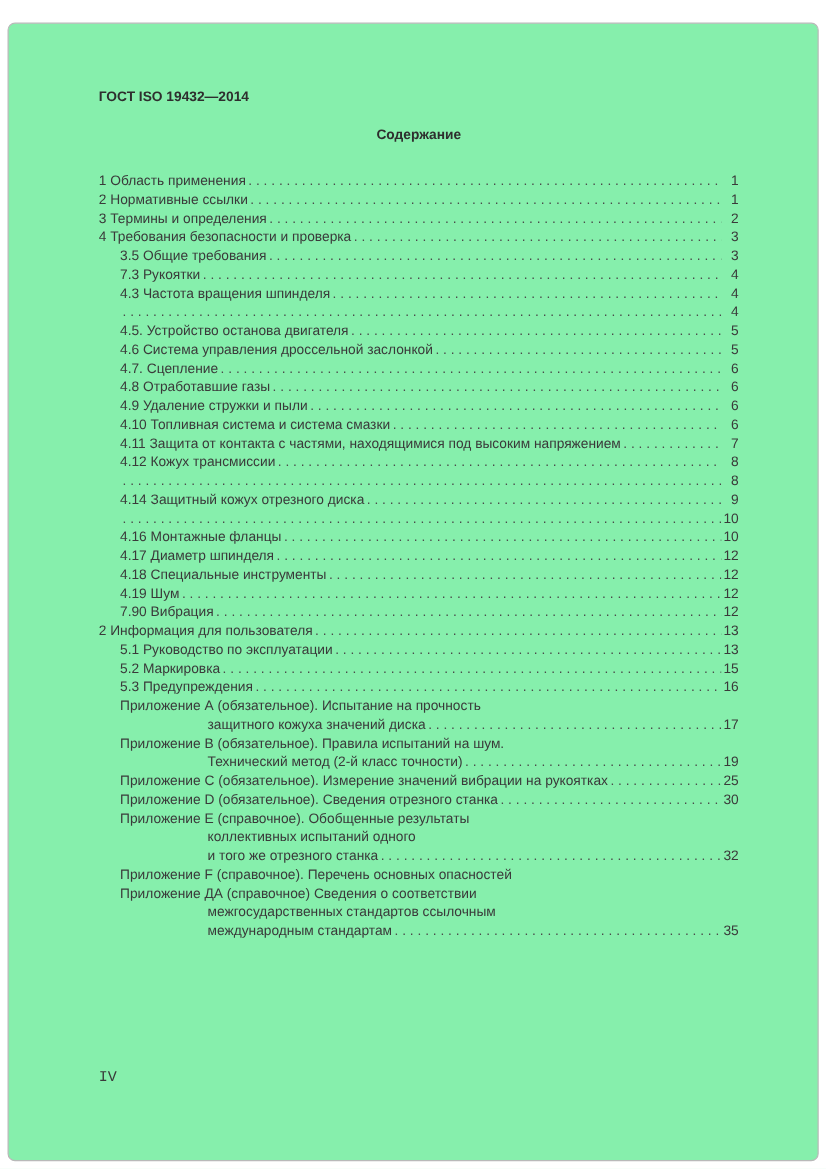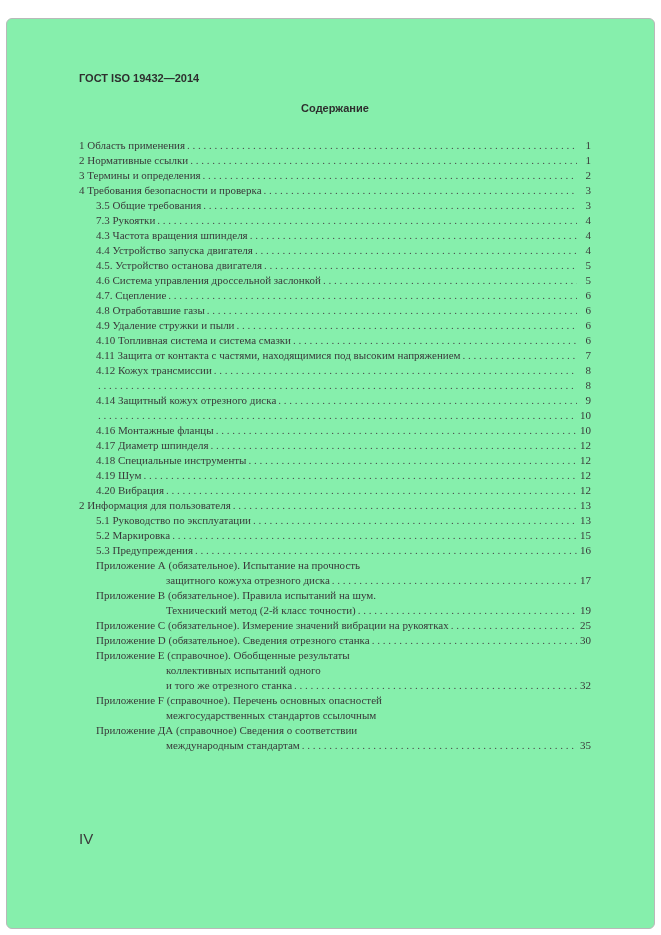--- a/index.html
+++ b/index.html
@@ -19,33 +19,33 @@
   .doc-header{
     font-size:11px;font-weight:bold;color:#2e2e2e;line-height:15px;
   }
   .doc-title{
     margin:14px 0 0 0;
     font-size:11px;font-weight:bold;color:#2e2e2e;
     text-align:center;line-height:16px;
   }
   .toc{margin-top:22px;font-size:11px;}
   .entry{margin:0;}
-  .line{display:flex;align-items:flex-end;line-height:15px;font-family:Liberation Serif, serif;}
+  .line{display:flex;align-items:flex-end;line-height:15px;}
   .lvl1 > .line{margin-left:17px;}
   .lvl0 > .line{margin-left:0;}
   .lvl1 > .line.cont, .lvl0 > .line.cont{margin-left:87px;}
   .lbl{white-space:nowrap;flex:0 0 auto;}
   .dots{
     flex:1 1 auto;overflow:hidden;white-space:nowrap;
     padding:0 2px;color:#4a4a4a;
   }
   .pg{flex:0 0 auto;min-width:14px;text-align:right;}
   .doc-footer{
-    position:absolute;left:72px;top:812px;
-    font-size:15px;color:#3a3a3a;line-height:15px;
+    position:absolute;left:72px;top:836px;
+    font-size:12px;color:#3a3a3a;line-height:15px;font-family:Liberation Mono, monospace;
   }
 </style>
 </head>
 <body>
 
 <div class="sheet">
   <div class="doc-header">ГОСТ ISO 19432—2014</div>
   <h1 class="doc-title">Содержание</h1>
   <div class="toc" id="toc">
       <div class="entry lvl0">
@@ -92,21 +92,20 @@
       </div>
       <div class="entry lvl1">
         <div class="line">
           <span class="lbl">4.3 Частота вращения шпинделя</span>
           <span class="dots">. . . . . . . . . . . . . . . . . . . . . . . . . . . . . . . . . . . . . . . . . . . . . . . . . . . . . . . . . . . . . . . . . . . . . . . . . . . . . . . . . . . . . . . . . . . . . . . . . . . . . . . . . . . . . . . . . . . . . . . . . . . . . . . . . . . . . . . . . . . . . . . . . . . . . . . . . . . . . . . . . . . . . . . . . . </span>
           <span class="pg">4</span>
         </div>
       </div>
       <div class="entry lvl1">
         <div class="line">
-          <span class="lbl">4.4 Устройство запуска двигателя</span>
           <span class="dots">. . . . . . . . . . . . . . . . . . . . . . . . . . . . . . . . . . . . . . . . . . . . . . . . . . . . . . . . . . . . . . . . . . . . . . . . . . . . . . . . . . . . . . . . . . . . . . . . . . . . . . . . . . . . . . . . . . . . . . . . . . . . . . . . . . . . . . . . . . . . . . . . . . . . . . . . . . . . . . . . . . . . . . . . . . </span>
           <span class="pg">4</span>
         </div>
       </div>
       <div class="entry lvl1">
         <div class="line">
           <span class="lbl">4.5. Устройство останова двигателя</span>
           <span class="dots">. . . . . . . . . . . . . . . . . . . . . . . . . . . . . . . . . . . . . . . . . . . . . . . . . . . . . . . . . . . . . . . . . . . . . . . . . . . . . . . . . . . . . . . . . . . . . . . . . . . . . . . . . . . . . . . . . . . . . . . . . . . . . . . . . . . . . . . . . . . . . . . . . . . . . . . . . . . . . . . . . . . . . . . . . . </span>
           <span class="pg">5</span>
         </div>
@@ -202,21 +201,21 @@
       </div>
       <div class="entry lvl1">
         <div class="line">
           <span class="lbl">4.19 Шум</span>
           <span class="dots">. . . . . . . . . . . . . . . . . . . . . . . . . . . . . . . . . . . . . . . . . . . . . . . . . . . . . . . . . . . . . . . . . . . . . . . . . . . . . . . . . . . . . . . . . . . . . . . . . . . . . . . . . . . . . . . . . . . . . . . . . . . . . . . . . . . . . . . . . . . . . . . . . . . . . . . . . . . . . . . . . . . . . . . . . . </span>
           <span class="pg">12</span>
         </div>
       </div>
       <div class="entry lvl1">
         <div class="line">
-          <span class="lbl">4.20 Вибрация</span>
+          <span class="lbl">7.90 Вибрация</span>
           <span class="dots">. . . . . . . . . . . . . . . . . . . . . . . . . . . . . . . . . . . . . . . . . . . . . . . . . . . . . . . . . . . . . . . . . . . . . . . . . . . . . . . . . . . . . . . . . . . . . . . . . . . . . . . . . . . . . . . . . . . . . . . . . . . . . . . . . . . . . . . . . . . . . . . . . . . . . . . . . . . . . . . . . . . . . . . . . . </span>
           <span class="pg">12</span>
         </div>
       </div>
       <div class="entry lvl0">
         <div class="line">
           <span class="lbl">2 Информация для пользователя</span>
           <span class="dots">. . . . . . . . . . . . . . . . . . . . . . . . . . . . . . . . . . . . . . . . . . . . . . . . . . . . . . . . . . . . . . . . . . . . . . . . . . . . . . . . . . . . . . . . . . . . . . . . . . . . . . . . . . . . . . . . . . . . . . . . . . . . . . . . . . . . . . . . . . . . . . . . . . . . . . . . . . . . . . . . . . . . . . . . . . </span>
           <span class="pg">13</span>
         </div>
@@ -240,21 +239,21 @@
           <span class="lbl">5.3 Предупреждения</span>
           <span class="dots">. . . . . . . . . . . . . . . . . . . . . . . . . . . . . . . . . . . . . . . . . . . . . . . . . . . . . . . . . . . . . . . . . . . . . . . . . . . . . . . . . . . . . . . . . . . . . . . . . . . . . . . . . . . . . . . . . . . . . . . . . . . . . . . . . . . . . . . . . . . . . . . . . . . . . . . . . . . . . . . . . . . . . . . . . . </span>
           <span class="pg">16</span>
         </div>
       </div>
       <div class="entry lvl1">
         <div class="line">
           <span class="lbl">Приложение А (обязательное). Испытание на прочность</span>
         </div>
         <div class="line cont">
-          <span class="lbl">защитного кожуха отрезного диска</span>
+          <span class="lbl">защитного кожуха значений диска</span>
           <span class="dots">. . . . . . . . . . . . . . . . . . . . . . . . . . . . . . . . . . . . . . . . . . . . . . . . . . . . . . . . . . . . . . . . . . . . . . . . . . . . . . . . . . . . . . . . . . . . . . . . . . . . . . . . . . . . . . . . . . . . . . . . . . . . . . . . . . . . . . . . . . . . . . . . . . . . . . . . . . . . . . . . . . . . . . . . . . </span>
           <span class="pg">17</span>
         </div>
       </div>
       <div class="entry lvl1">
         <div class="line">
           <span class="lbl">Приложение В (обязательное). Правила испытаний на шум.</span>
         </div>
         <div class="line cont">
           <span class="lbl">Технический метод (2-й класс точности)</span>
@@ -288,25 +287,25 @@
           <span class="dots">. . . . . . . . . . . . . . . . . . . . . . . . . . . . . . . . . . . . . . . . . . . . . . . . . . . . . . . . . . . . . . . . . . . . . . . . . . . . . . . . . . . . . . . . . . . . . . . . . . . . . . . . . . . . . . . . . . . . . . . . . . . . . . . . . . . . . . . . . . . . . . . . . . . . . . . . . . . . . . . . . . . . . . . . . . </span>
           <span class="pg">32</span>
         </div>
       </div>
       <div class="entry lvl1">
         <div class="line">
           <span class="lbl">Приложение F (справочное). Перечень основных опасностей</span>
         </div>
       </div>
       <div class="entry lvl1">
+        <div class="line">
+          <span class="lbl">Приложение ДА (справочное) Сведения о соответствии</span>
+        </div>
         <div class="line cont">
           <span class="lbl">межгосударственных стандартов ссылочным</span>
-        </div>
-        <div class="line">
-          <span class="lbl">Приложение ДА (справочное) Сведения о соответствии</span>
         </div>
         <div class="line cont">
           <span class="lbl">международным стандартам</span>
           <span class="dots">. . . . . . . . . . . . . . . . . . . . . . . . . . . . . . . . . . . . . . . . . . . . . . . . . . . . . . . . . . . . . . . . . . . . . . . . . . . . . . . . . . . . . . . . . . . . . . . . . . . . . . . . . . . . . . . . . . . . . . . . . . . . . . . . . . . . . . . . . . . . . . . . . . . . . . . . . . . . . . . . . . . . . . . . . . </span>
           <span class="pg">35</span>
         </div>
       </div>
     </div>
   <div class="doc-footer">IV</div>
 </div>

